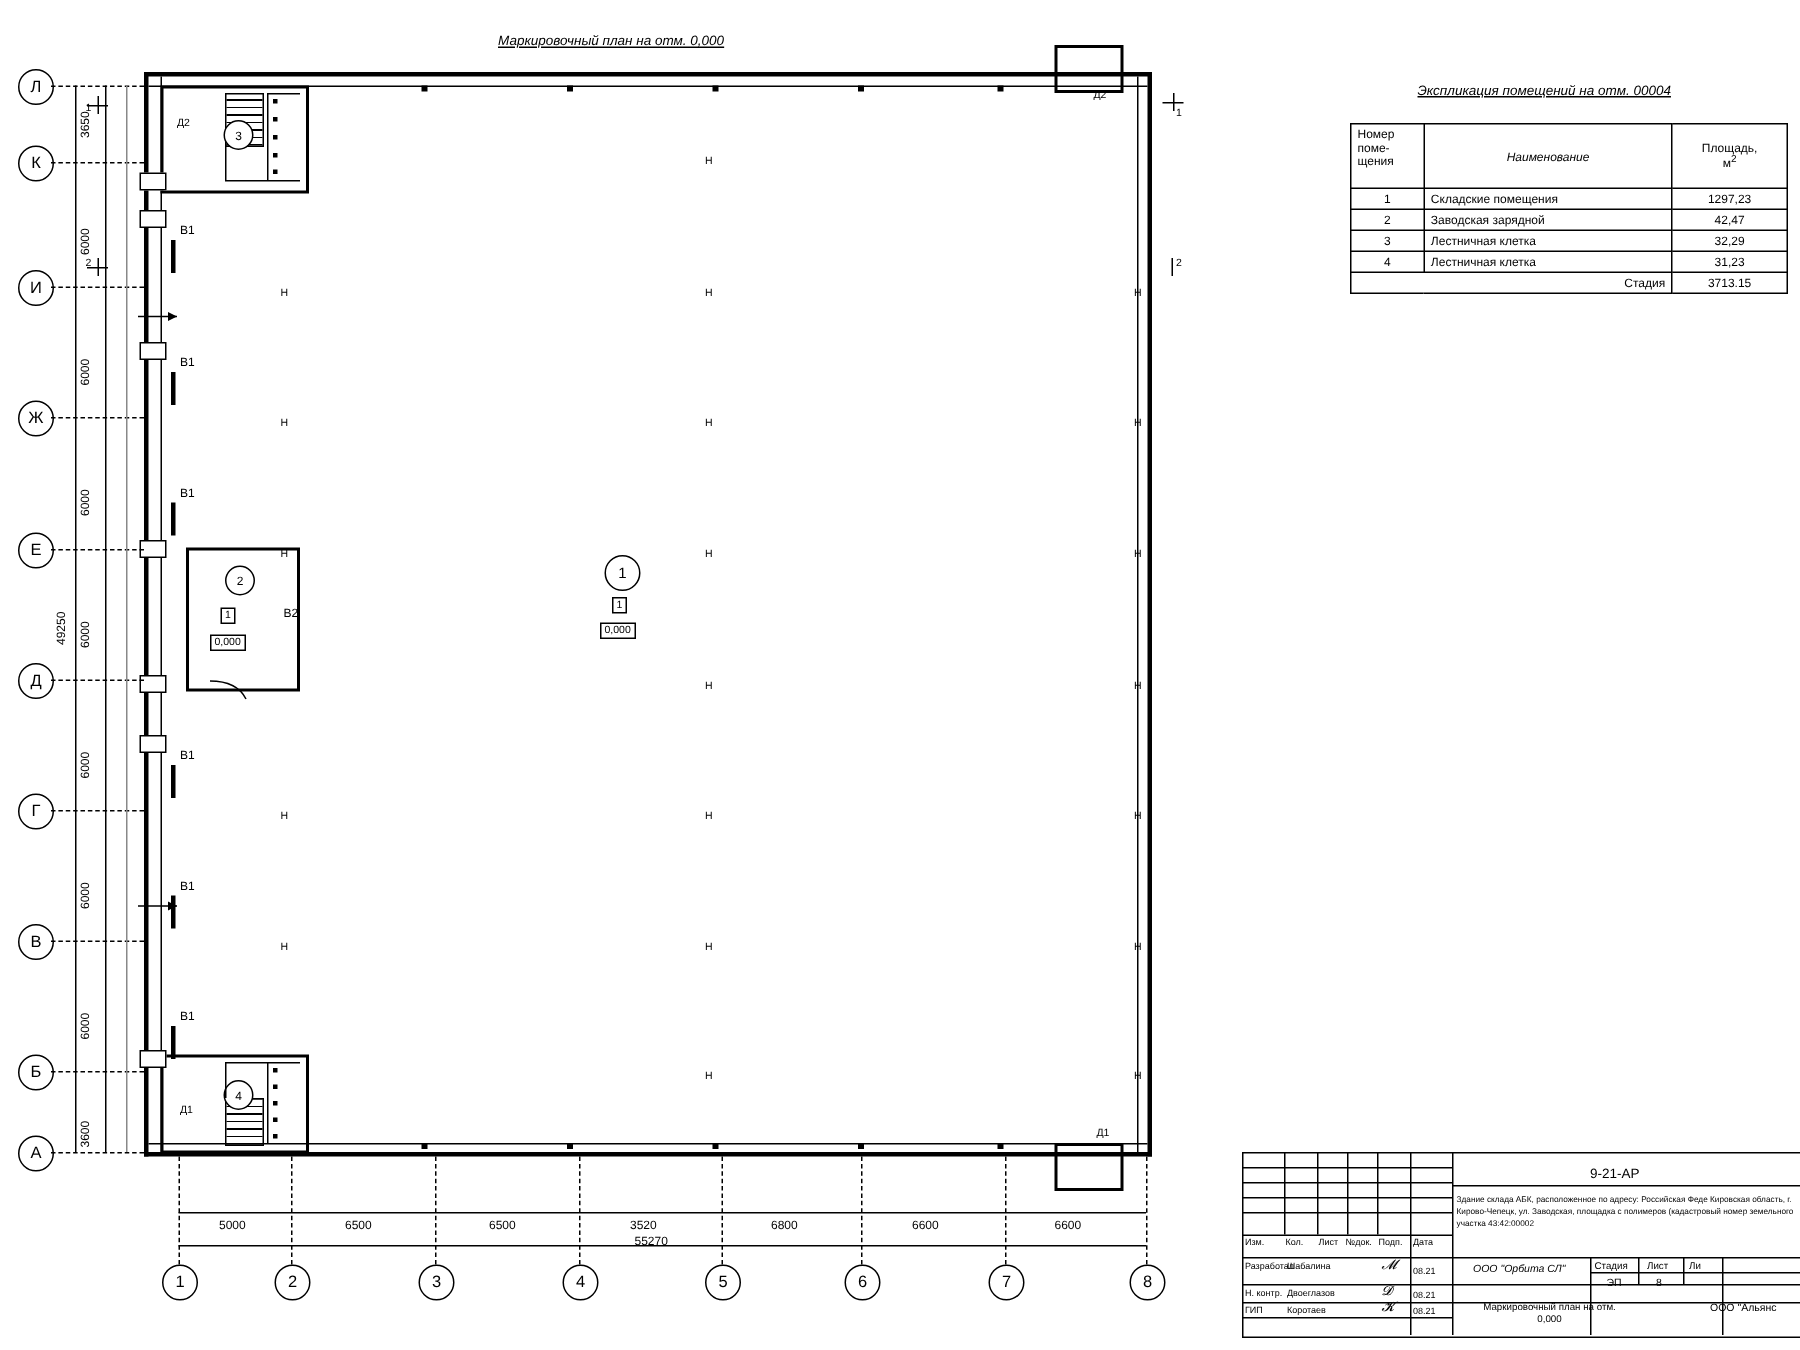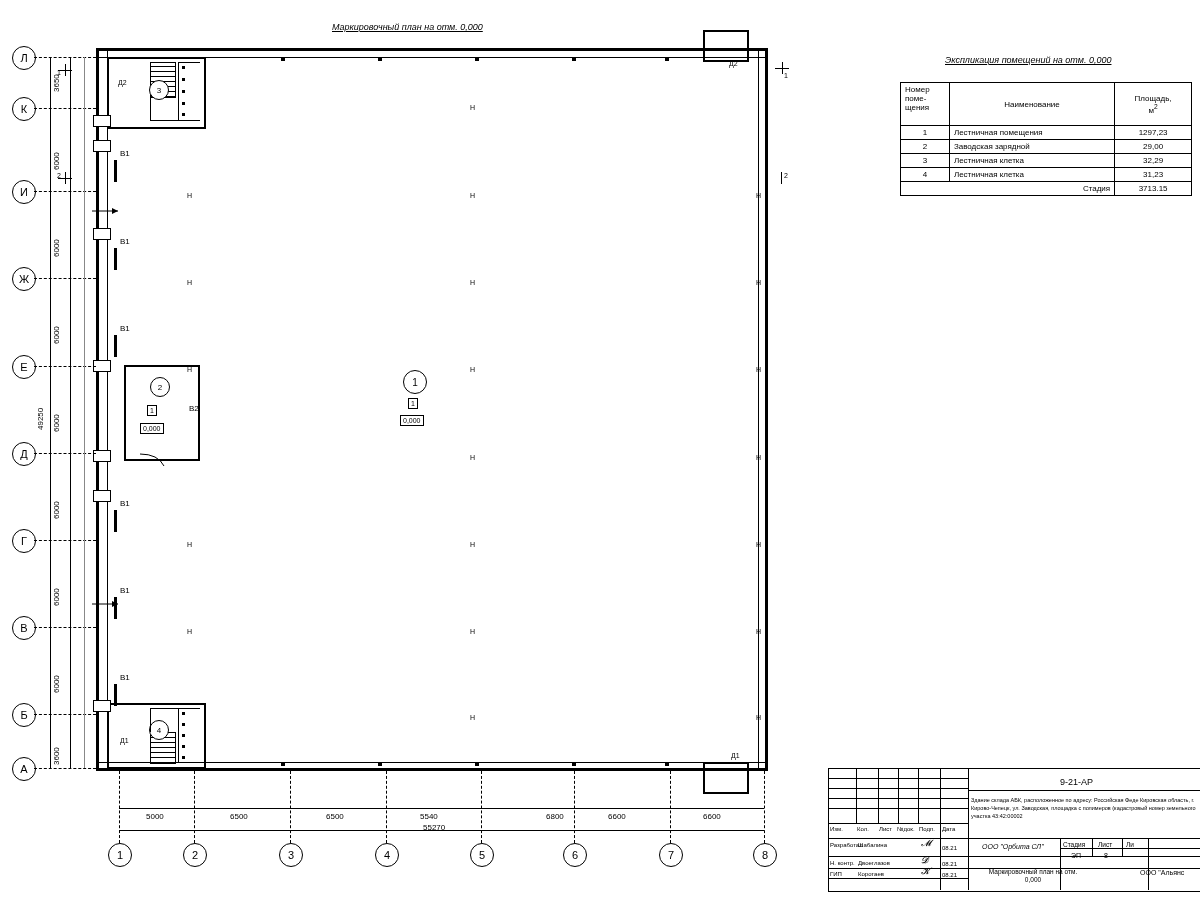--- a/index.html
+++ b/index.html
@@ -33,42 +33,42 @@
   .sign{position:absolute;font-size:8px;font-family:"Liberation Serif",serif;font-style:italic;}
   .center{text-align:center;}
   .right{text-align:right;}
 </style>
 </head>
 <body>
 
 <div class="sheet">
 
   <div class="ttl" style="left:332px;top:22px;">Маркировочный план на отм. 0,000</div>
-  <div class="ttl" style="left:945px;top:55px;">Экспликация помещений на отм. 0,000</div>
+  <div class="ttl" style="left:945px;top:55px;">Экспликация помещений на отм. 00004</div>
 
   <table class="spec" style="left:900px;top:82px;width:292px;">
     <tbody>
         <tr>
       <td style="width:42px;height:38px;vertical-align:top;">
         Номер<br>поме-<br>щения
       </td>
-      <td class="center" style="width:170px;vertical-align:middle;">Наименование</td>
+      <td class="center" style="width:170px;vertical-align:middle;font-style:italic;">Наименование</td>
       <td class="center" style="width:72px;vertical-align:middle;">
         <span>Площадь,</span><br>м<sup>2</sup>
       </td>
     </tr>
     <tr>
       <td class="center">1</td>
-      <td>Лестничная помещения</td>
+      <td>Складские помещения</td>
       <td class="center">1297,23</td>
     </tr>
     <tr>
       <td class="center">2</td>
       <td>Заводская зарядной</td>
-      <td class="center">29,00</td>
+      <td class="center">42,47</td>
     </tr>
     <tr>
       <td class="center">3</td>
       <td>Лестничная клетка</td>
       <td class="center">32,29</td>
     </tr>
     <tr>
       <td class="center">4</td>
       <td>Лестничная клетка</td>
       <td class="center">31,23</td>
@@ -268,22 +268,22 @@
   <div class="vdash" style="left:574px;top:771px;height:72px;"></div>
   <div class="vdash" style="left:670px;top:771px;height:72px;"></div>
   <div class="vdash" style="left:764px;top:771px;height:72px;"></div>
 
   <div class="ln h" style="left:119px;top:808px;width:645px;"></div>
   <div class="ln h" style="left:119px;top:830px;width:645px;"></div>
 
   <div class="dim" style="left:146px;top:812px;">5000</div>
   <div class="dim" style="left:230px;top:812px;">6500</div>
   <div class="dim" style="left:326px;top:812px;">6500</div>
-  <div class="dim" style="left:420px;top:812px;">5540</div>
-  <div class="dim" style="left:514px;top:812px;margin-left:32px;">6800</div>
+  <div class="dim" style="left:420px;top:812px;">3520</div>
+  <div class="dim" style="left:514px;top:812px;">6800</div>
   <div class="dim" style="left:608px;top:812px;">6600</div>
   <div class="dim" style="left:703px;top:812px;">6600</div>
   <div class="dim" style="left:423px;top:823px;">55270</div>
 
   <div class="frame" style="left:828px;top:768px;width:372px;height:122px;border-width:1px;"></div>
 
   <div class="ln h" style="left:968px;top:790px;width:232px;"></div>
   <div class="txt center" style="left:1060px;top:778px;font-size:9px;">9-21-АР</div>
 
   <div class="ln v" style="left:856px;top:768px;height:55px;"></div>

